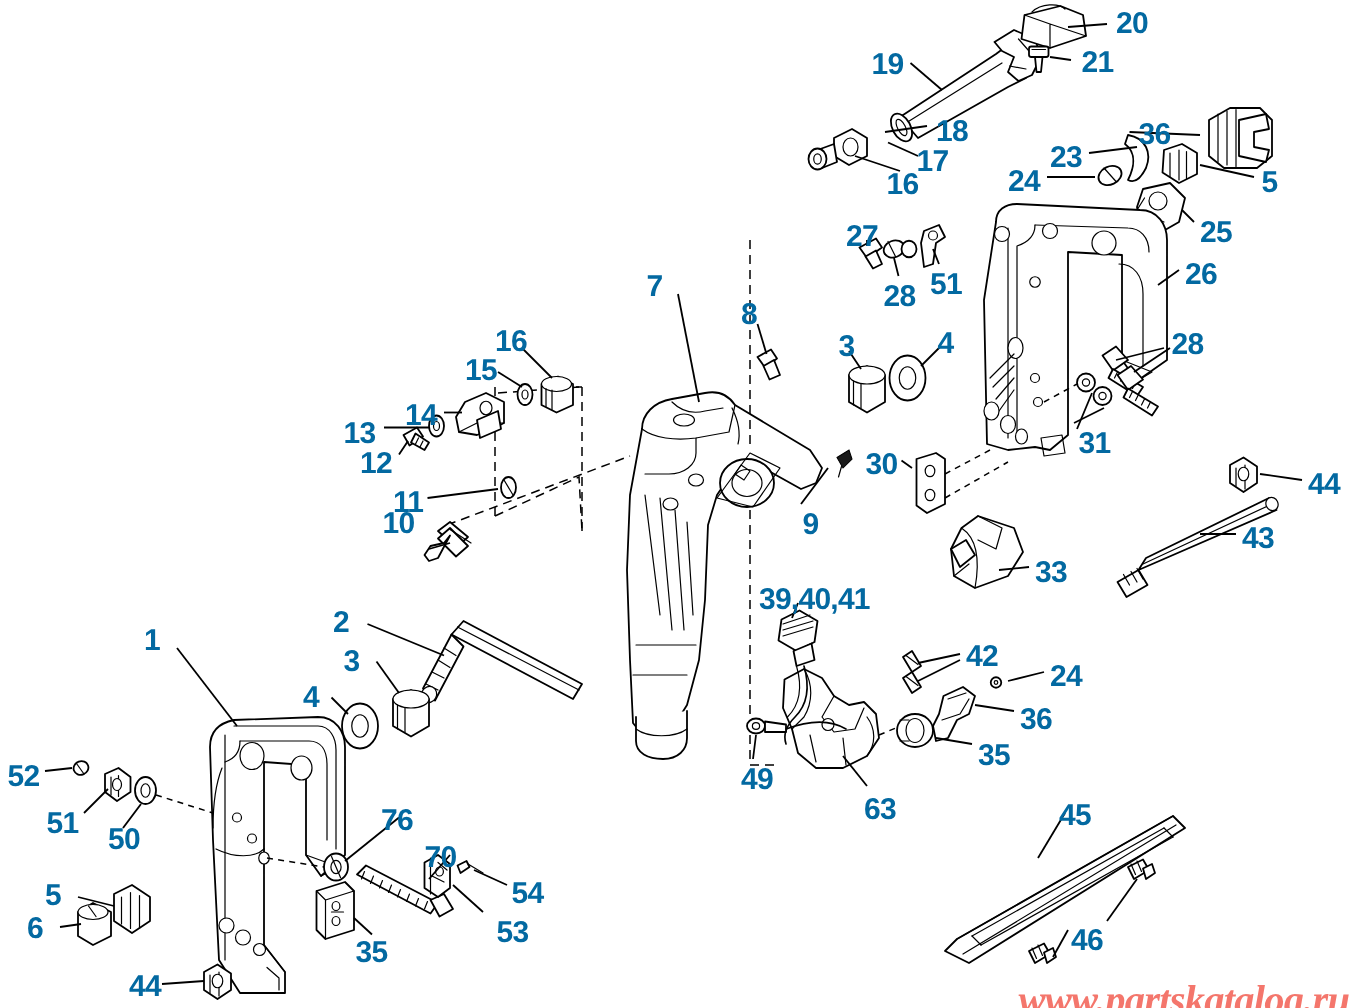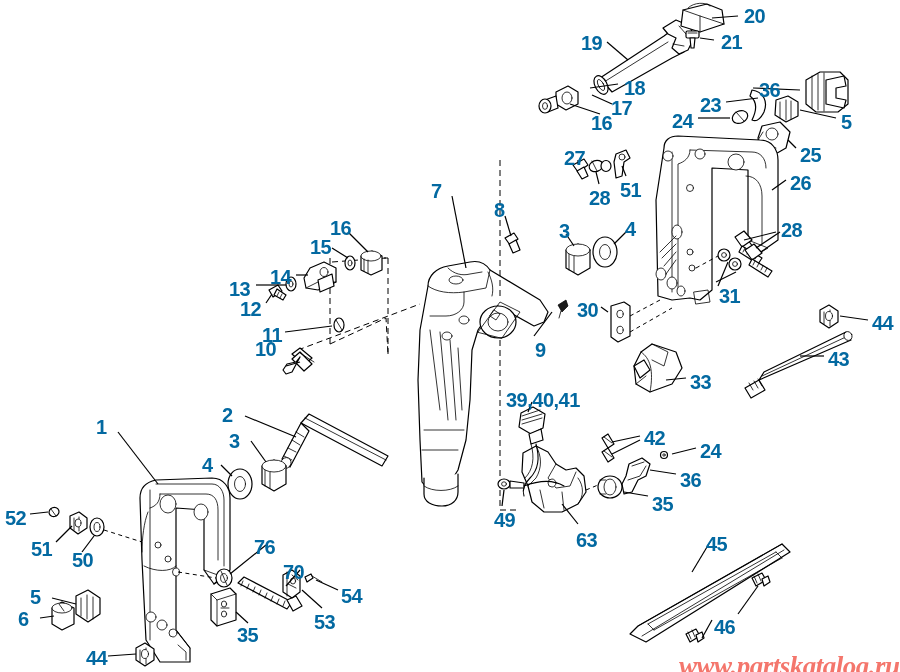--- a/index.html
+++ b/index.html
@@ -535,18 +535,18 @@
   <span class="lbl" style="left:872px;top:313px">44</span>
   <span class="lbl" style="left:86px;top:648px">44</span>
   <span class="lbl" style="left:706px;top:534px">45</span>
   <span class="lbl" style="left:714px;top:617px">46</span>
   <span class="lbl" style="left:283px;top:562px">70</span>
   <span class="lbl" style="left:254px;top:537px">76</span>
   <span class="lbl" style="left:237px;top:625px">35</span>
   <span class="lbl" style="left:72px;top:550px">50</span>
   <span class="lbl" style="left:31px;top:539px">51</span>
   <span class="lbl" style="left:5px;top:508px">52</span>
-  <span class="lbl" style="left:314px;top:612px">53</span>
+  <span class="lbl" style="left:331px;top:612px">53</span>
   <span class="lbl" style="left:341px;top:586px">54</span>
 
   <span class="wm" id="watermark" style="left: 679px; top: 628px; color: rgb(244, 118, 108);">www.partskatalog.ru</span>
 
 </div>
 
 </body></html>

